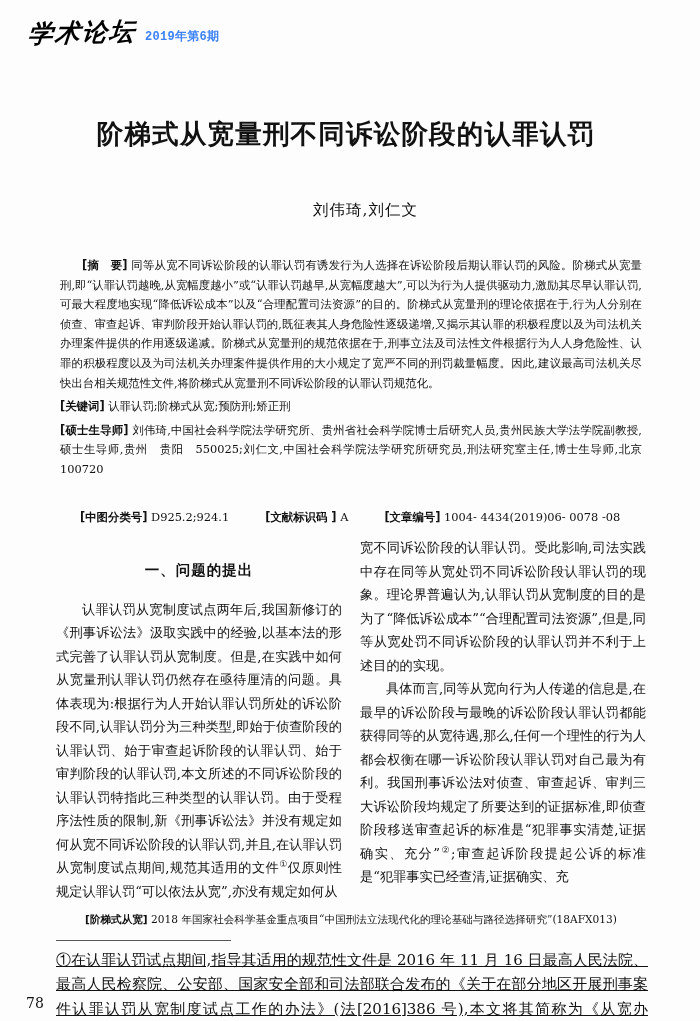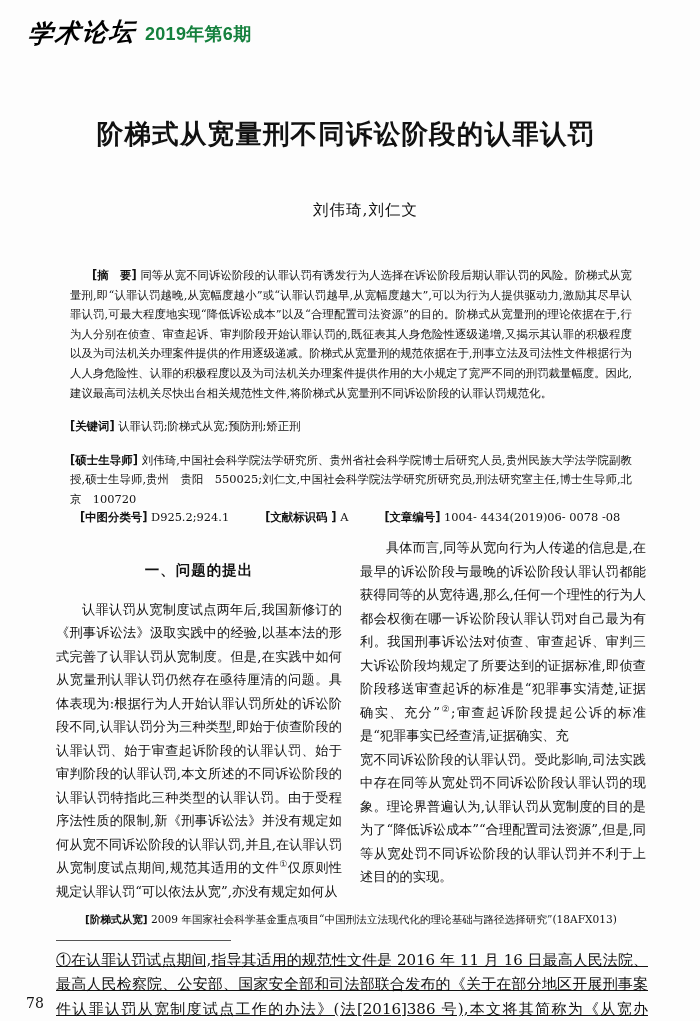--- a/index.html
+++ b/index.html
@@ -33,26 +33,26 @@
     font-family: "DejaVu Serif", "Liberation Serif", serif;
     font-size: 25px;
     font-weight: 700;
     font-style: italic;
     letter-spacing: 2px;
     line-height: 1;
     color: #000;
     transform: skewX(-6deg) rotate(-1.5deg);
   }
   .issue-line {
-    font-family: Liberation Sans, sans-serif;
-    font-size: 18px;
+    font-family: Liberation Mono, monospace;
+    font-size: 12px;
     font-weight: 700;
     line-height: 1;
     padding-bottom: 2px;
-    color: #15803d;
+    color: #3b82f6;
     letter-spacing: 0.3px;
   }
 
   
   #title {
     position: absolute;
     left: 0;
     right: 8px;
     top: 116px;
     text-align: center;
@@ -80,21 +80,21 @@
     position: absolute;
     left: 56px;
     top: 252px;
     width: 590px;
     font-family: "DejaVu Serif", "Liberation Serif", serif;
     font-size: 11.4px;
     line-height: 1.72;
     text-align: justify;
     color: #111;
   }
-  .meta-p { margin: 14px; text-align: justify; }
+  .meta-p { margin: 4px; text-align: justify; }
   .meta-p.abstract { text-indent: 22px; }
   .tag {
     font-family: "DejaVu Sans", "Liberation Sans", sans-serif;
     font-weight: 700;
     letter-spacing: 0px;
   }
   #catline {
     position: absolute;
     left: 56px;
     top: 510px;
@@ -215,27 +215,27 @@
   </div>
 
   <div id="body-cols">
 
     <div class="col">
       <div class="section-head">一、问题的提出</div>
       <p class="body-p"><span>认罪认罚从宽制度试点两年后,我国新修订的《刑事诉讼法》汲取实践中的经验,以基本法的形式完善了认罪认罚从宽制度。但是,在实践中如何从宽量刑认罪认罚仍然存在亟待厘清的问题。具体表现为:根据行为人开始认罪认罚所处的诉讼阶段不同,认罪认罚分为三种类型,即始于侦查阶段的认罪认罚、始于审查起诉阶段的认罪认罚、始于审判阶段的认罪认罚,本文所述的不同诉讼阶段的认罪认罚特指此三种类型的认罪认罚。由于受程序法性质的限制,新《刑事诉讼法》并没有规定如何从宽不同诉讼阶段的认罪认罚,并且,在认罪认罚从宽制度试点期间,规范其适用的文件</span><sup class="fn">①</sup><span>仅原则性规定认罪认罚“可以依法从宽”,亦没有规定如何从</span></p>
     </div>
 
     <div class="col">
+      <p class="body-p noindent"><span>宽不同诉讼阶段的认罪认罚。受此影响,司法实践中存在同等从宽处罚不同诉讼阶段认罪认罚的现象。理论界普遍认为,认罪认罚从宽制度的目的是为了“降低诉讼成本”“合理配置司法资源”,但是,同等从宽处罚不同诉讼阶段的认罪认罚并不利于上述目的的实现。</span></p>
       <p class="body-p"><span>具体而言,同等从宽向行为人传递的信息是,在最早的诉讼阶段与最晚的诉讼阶段认罪认罚都能获得同等的从宽待遇,那么,任何一个理性的行为人都会权衡在哪一诉讼阶段认罪认罚对自己最为有利。我国刑事诉讼法对侦查、审查起诉、审判三大诉讼阶段均规定了所要达到的证据标准,即侦查阶段移送审查起诉的标准是“犯罪事实清楚,证据确实、充分”</span><sup class="fn">②</sup><span>;审查起诉阶段提起公诉的标准是“犯罪事实已经查清,证据确实、充</span></p>
-      <p class="body-p noindent"><span>宽不同诉讼阶段的认罪认罚。受此影响,司法实践中存在同等从宽处罚不同诉讼阶段认罪认罚的现象。理论界普遍认为,认罪认罚从宽制度的目的是为了“降低诉讼成本”“合理配置司法资源”,但是,同等从宽处罚不同诉讼阶段的认罪认罚并不利于上述目的的实现。</span></p>
     </div>
 
   </div>
 
-  <div id="fund"><span class="tag">[阶梯式从宽]</span> <span>2009 年国家社会科学基金重点项目“中国刑法立法现代化的理论基础与路径选择研究”(18AFX013)</span></div>
+  <div id="fund"><span class="tag">[阶梯式从宽]</span> <span>2018 年国家社会科学基金重点项目“中国刑法立法现代化的理论基础与路径选择研究”(18AFX013)</span></div>
 
   <div id="fn-rule"></div>
   <div id="footnotes">
     <p class="fn-item">①在认罪认罚试点期间,指导其适用的规范性文件是 2016 年 11 月 16 日最高人民法院、最高人民检察院、公安部、国家安全部和司法部联合发布的《关于在部分地区开展刑事案件认罪认罚从宽制度试点工作的办法》(法[2016]386 号),本文将其简称为《从宽办法》。</p>
     <p class="fn-item">②我国《刑事诉讼法》第一百六十二条规定:“公安机关侦查终结的案件,应当做到犯罪事实清楚,证据确实、充分……”</p>
   </div>
 
   <div id="pageno">78</div>
 
 </div>

